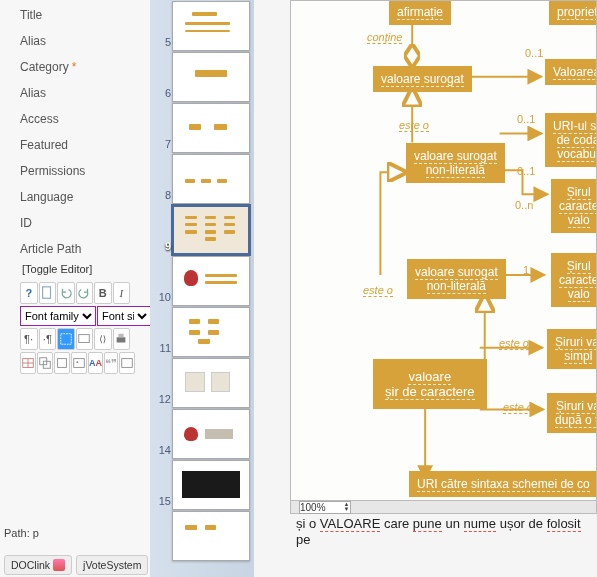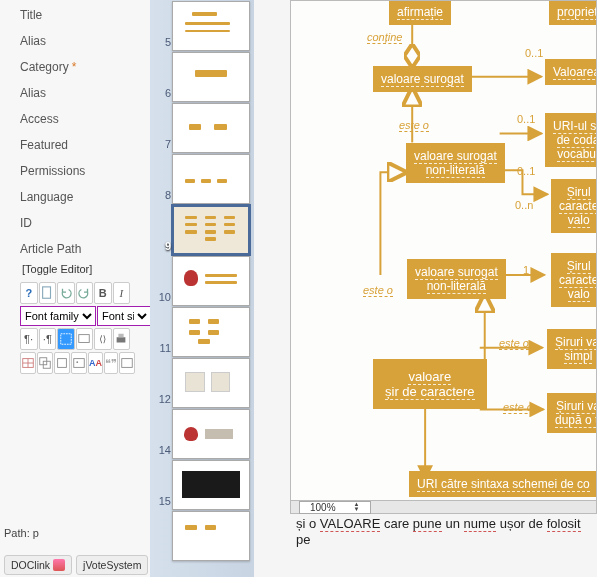--- a/index.html
+++ b/index.html
@@ -33,21 +33,21 @@
   .node .dashed { border-bottom: 1px dashed rgba(255,255,255,.8); }
   .lbl { position: absolute; color: #d8a23a; font-size: 11px; font-style: italic; }
   .lbl u { text-decoration: none; border-bottom: 1px dashed #d8a23a; }
   .card { position:absolute; color:#d8a23a; font-size:11px; }
   svg.arrows { position: absolute; left:0; top:0; width:100%; height:100%; pointer-events:none; }
   .arrow-line { stroke: #d8a23a; stroke-width: 2; fill: none; }
   .arrow-head { fill: #d8a23a; }
   .arrow-head-hollow { fill: #fdfdfb; stroke:#d8a23a; stroke-width:2; }
 
   .zoom-bar { position: absolute; left: 290px; top: 500px; right:0; height: 14px; background: #e7e7e7; border:1px solid #bbb; display:flex; align-items:center; }
-  .zoom-ctl { background:#fff; border:1px solid #aaa; font-size:10px; padding:0 10px; margin-left:8px; display:flex; align-items:center; gap:18px; }
+  .zoom-ctl { background:#fff; border:1px solid #aaa; font-size:10px; padding:0 0; margin-left:8px; display:flex; align-items:center; gap:18px; }
   .stepper { display:flex; flex-direction:column; font-size:6px; line-height:5px; color:#444;}
 
   .doc-text { position: absolute; left: 296px; top: 516px; right: 0; font-size: 13px; color: #222; line-height: 16px; }
   .doc-text .u { border-bottom: 1px dashed #d05555; }
 </style>
 </head>
 <body>
 
 <div class="left-pane">
   <span class="field-label">Title</span>

